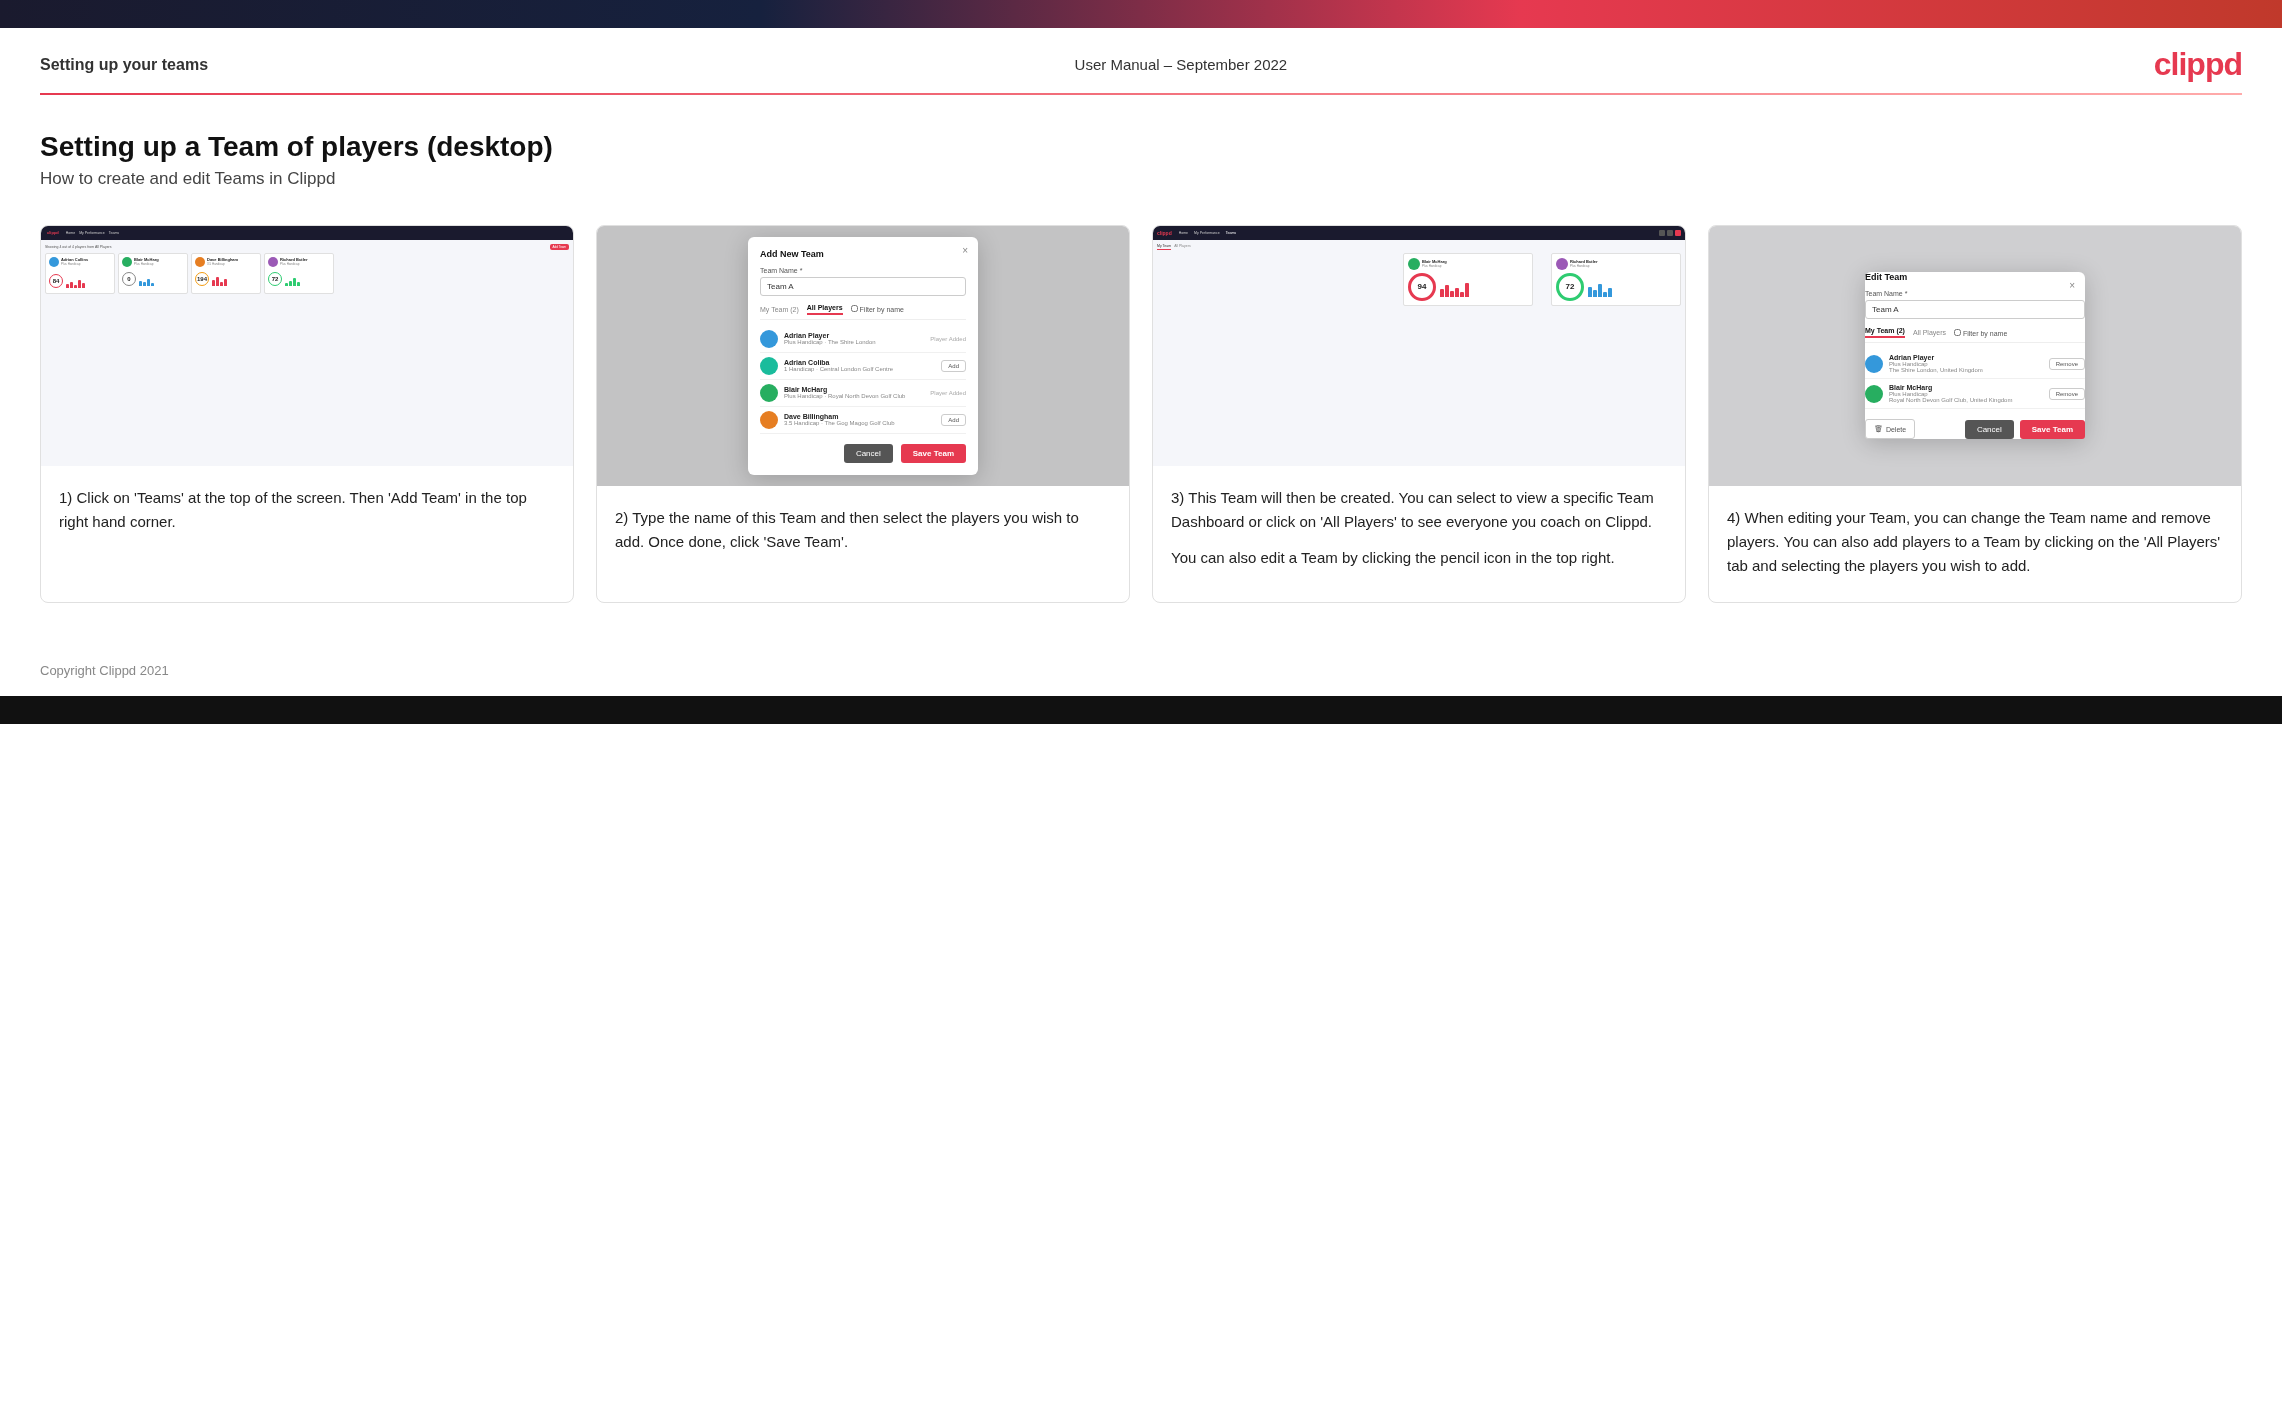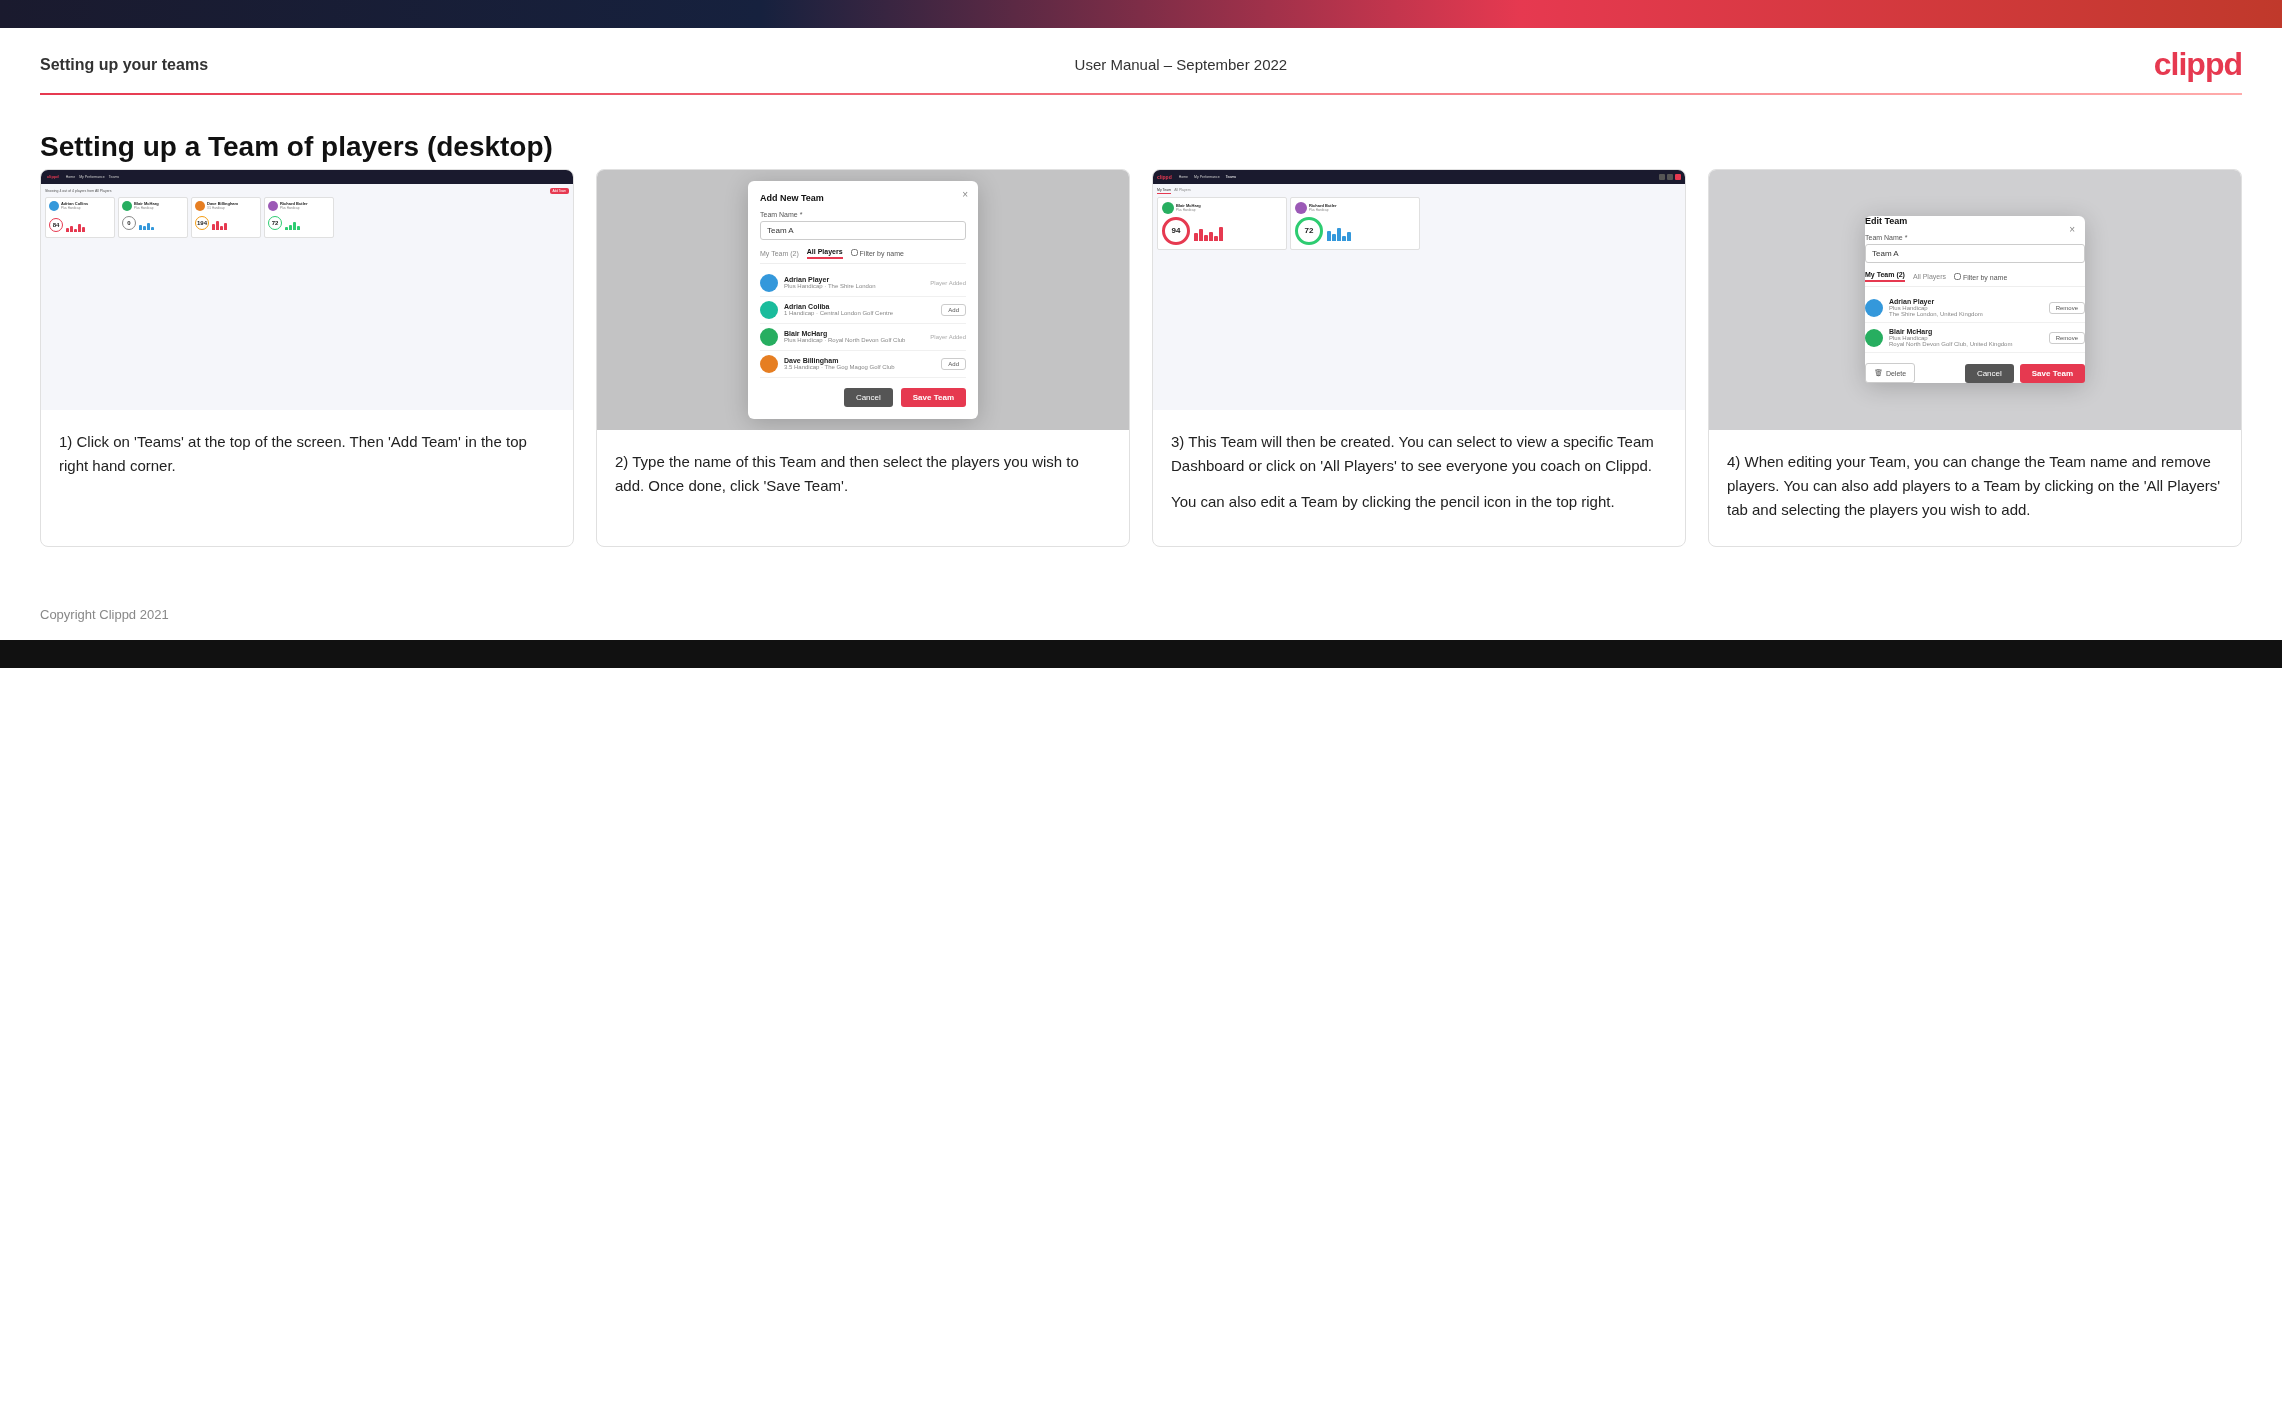--- a/index.html
+++ b/index.html
@@ -201,21 +201,21 @@
     
     .ss3 {
       background: #fff;
       width: 100%;
       height: 240px;
       position: relative;
       font-size: 5px;
     }
     .ss3-nav { background: #1a1a2e; height: 14px; width: 100%; display: flex; align-items: center; padding: 0 4px; gap: 3px; }
     .ss3-body { padding: 4px; background: #f5f6fa; height: calc(100% - 14px); }
-    .ss3-players { display: flex; gap: 3px; }
+    .ss3-players { display: flex; gap: 18px; justify-content: flex-end; }
     .ss3-player-card {
       background: #fff;
       border: 1px solid #e0e0e0;
       border-radius: 2px;
       width: 130px;
       padding: 4px;
     }
     .ss3-player-header { display: flex; align-items: center; gap: 2px; margin-bottom: 3px; }
     .ss3-avatar { width: 12px; height: 12px; border-radius: 50%; background: #ccc; }
     .ss3-scores { display: flex; gap: 4px; align-items: center; margin-top: 2px; }
@@ -276,20 +276,21 @@
   <div class="header-center">User Manual – September 2022</div>
   <div class="header-right">
     <span class="logo">clippd</span>
   </div>
 </div>
 
 <div class="divider"></div>
 
 <div class="content">
   <div class="page-title">Setting up a Team of players (desktop)</div>
+  <div class="page-subtitle">How to create and edit Teams in Clippd</div>
 
   <div class="cards-row">
 
     <div class="card">
       <div class="card-screenshot">
 
         <div class="ss1">
           <div class="ss1-nav">
             <div class="ss1-nav-logo">clippd</div>
             <div class="ss1-nav-links">

